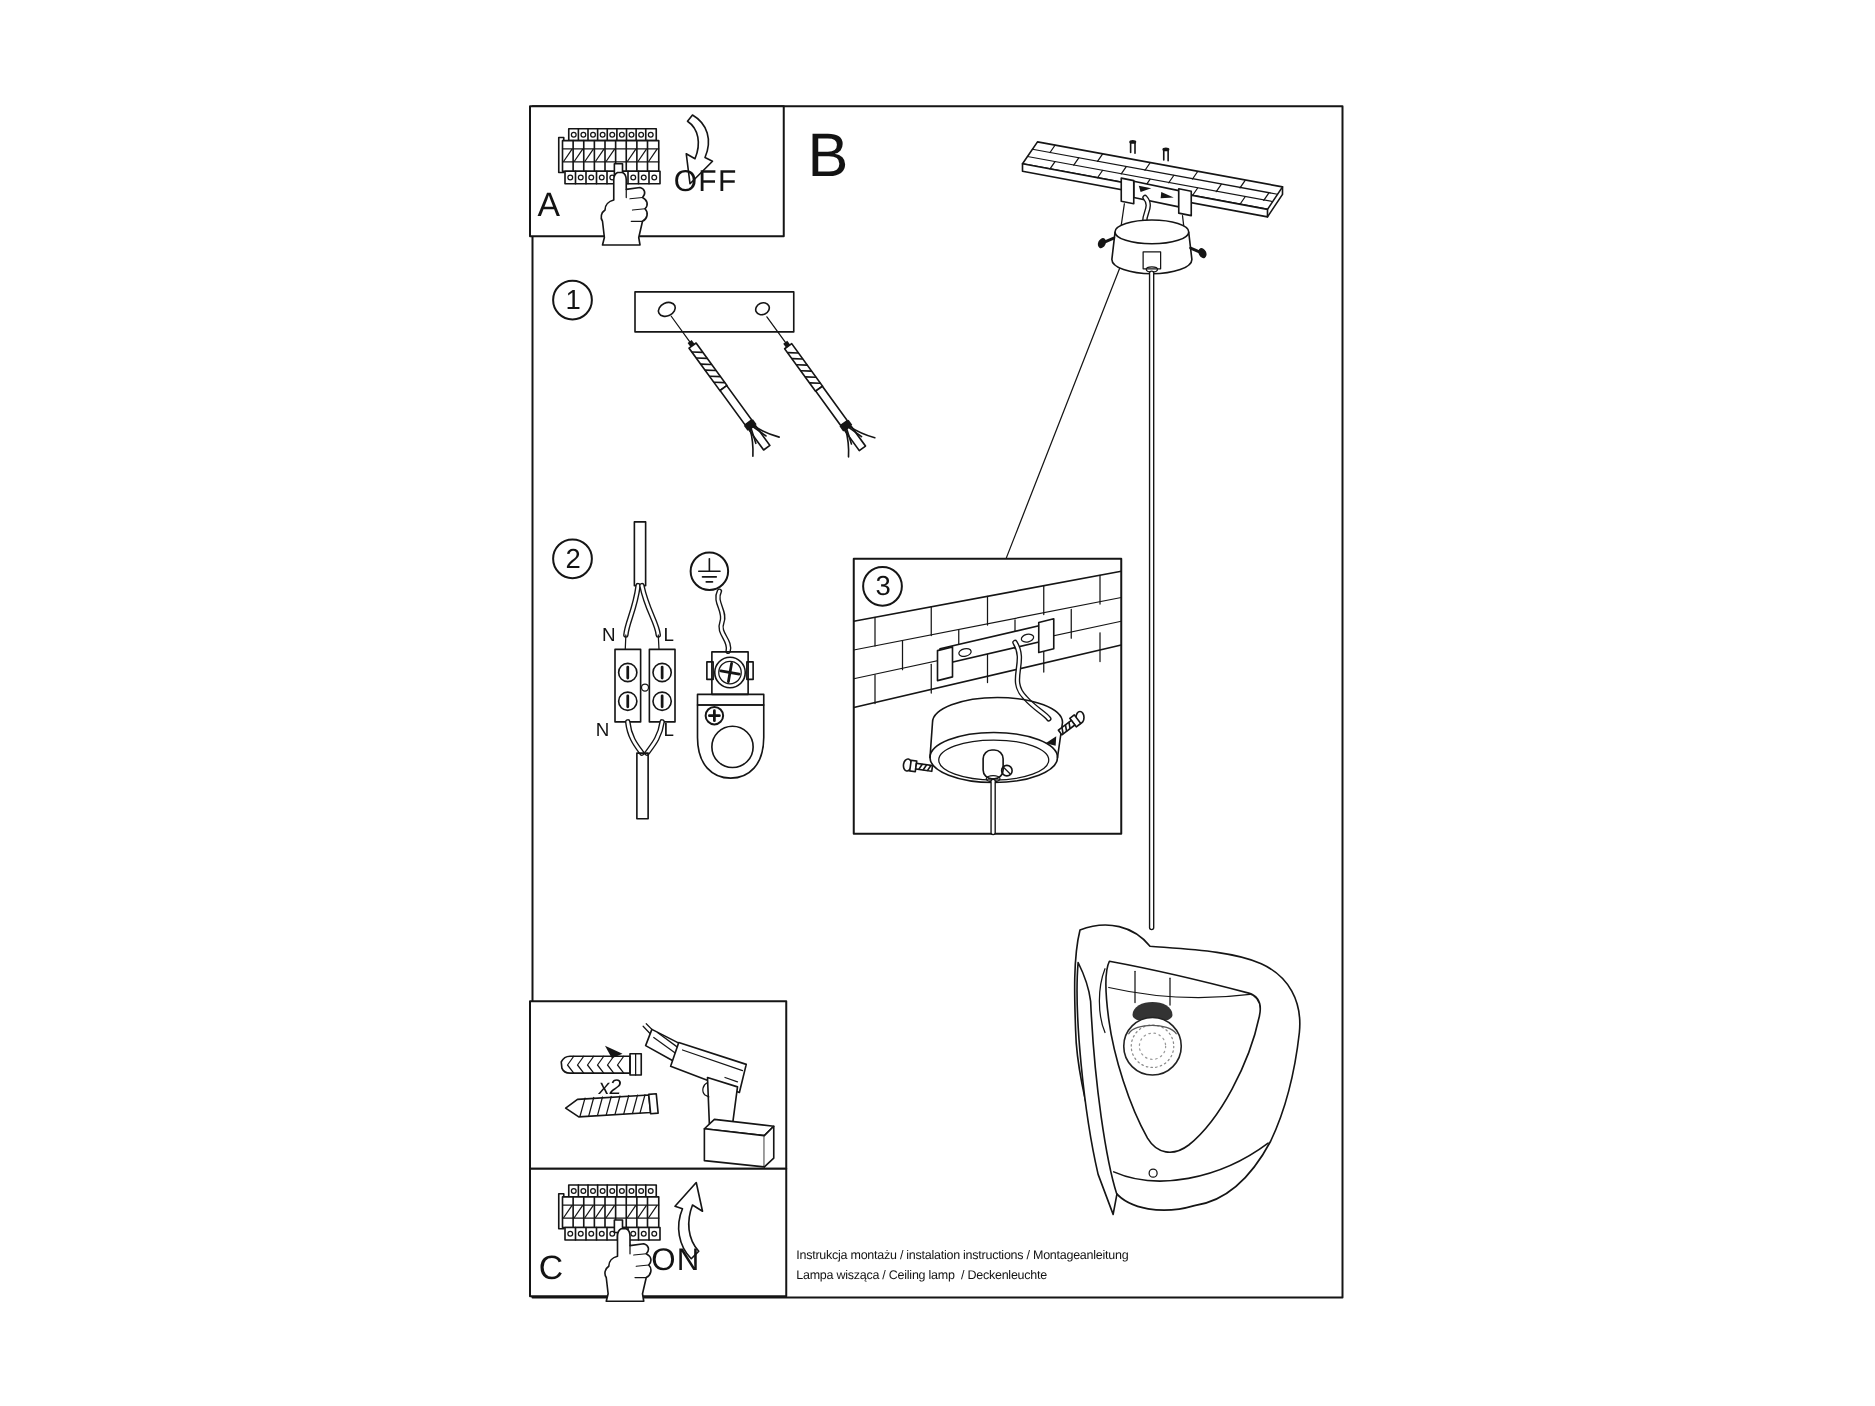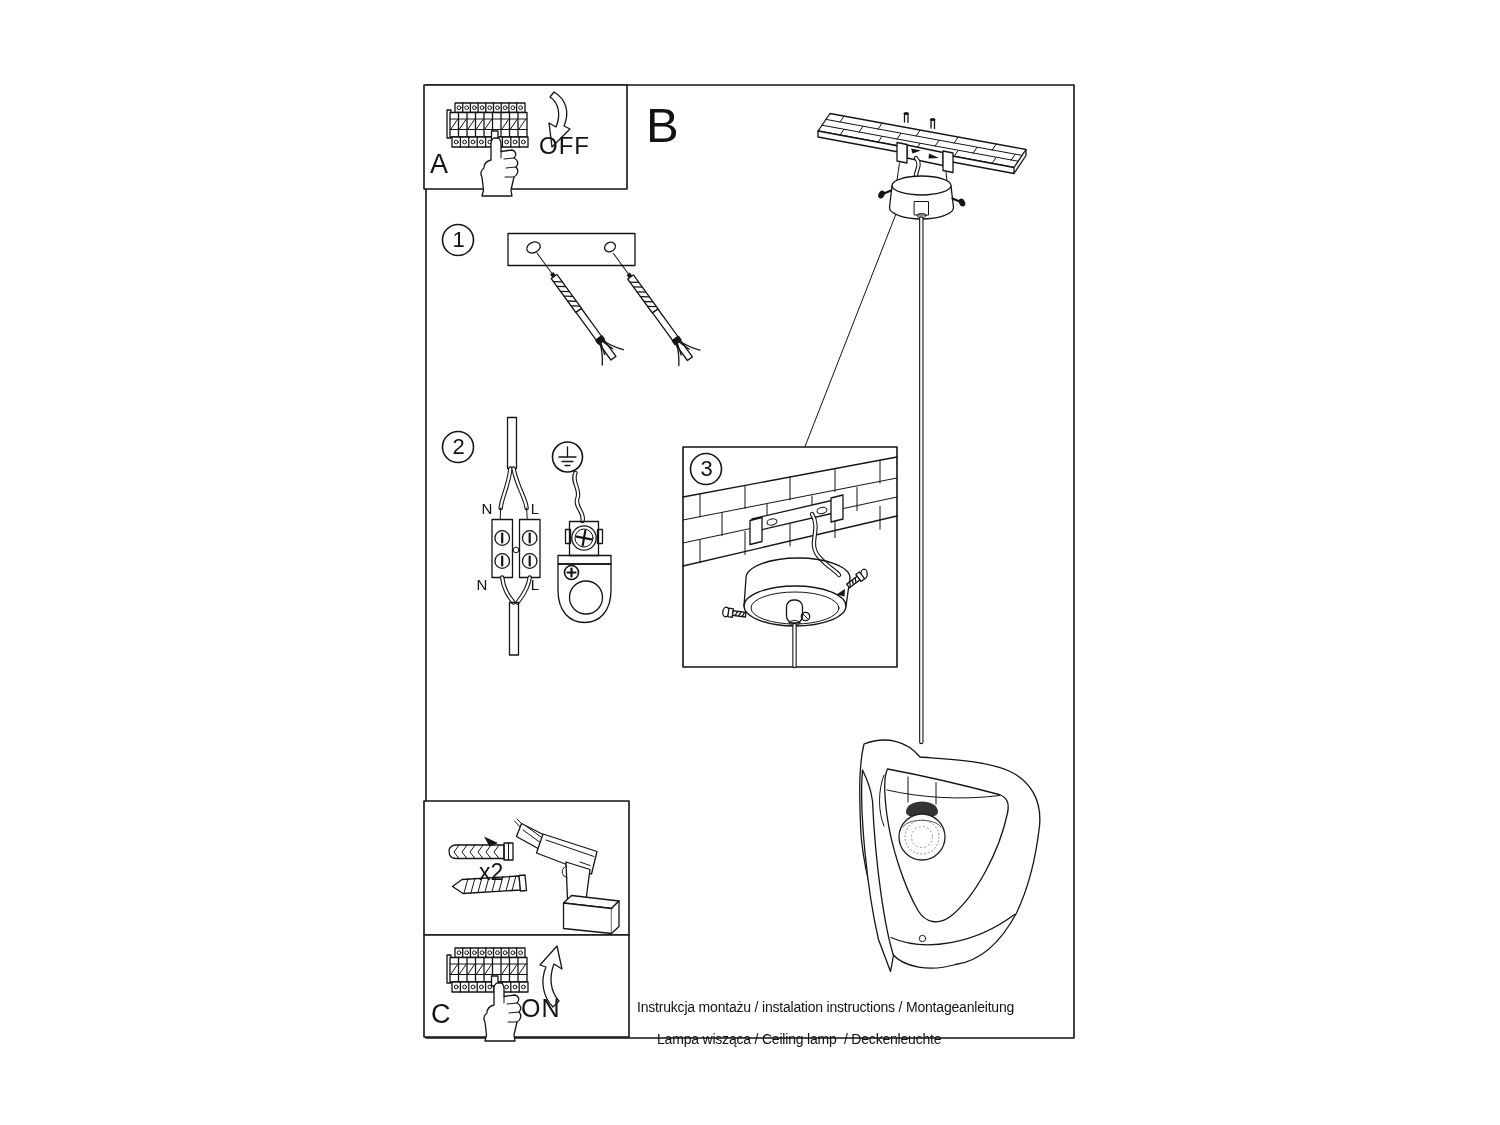--- a/index.html
+++ b/index.html
@@ -5,22 +5,22 @@
   html,body{margin:0;padding:0;background:#ffffff;}
   #stage{position:relative;width:1500px;height:1125px;background:#ffffff;overflow:hidden;
          font-family:"Liberation Sans",sans-serif;color:#111;}
   #art{position:absolute;left:0;top:0;}
   .txt{position:absolute;white-space:pre;color:#131313;}
   .big-letter{font-size:49px;line-height:1;}
   .panel-letter{font-size:27px;line-height:1;}
   .state-label{font-size:24px;line-height:1;letter-spacing:1px;}
   .step-num{font-size:22px;line-height:1;width:31px;text-align:center;}
   .wire-label{font-size:15px;line-height:1;width:18px;text-align:center;}
-  .qty-label{font-size:23px;line-height:1;}
-  .footer-line{font-size:14px;line-height:1.2;letter-spacing:-0.2px;}
+  .qty-label{font-size:17px;line-height:1;font-style:italic;}
+  .footer-line{font-size:10px;line-height:1.2;letter-spacing:-0.2px;}
   svg{stroke:#151515;fill:none;stroke-width:1.3;stroke-linecap:round;stroke-linejoin:round;}
   svg .f{fill:#ffffff;}
   svg .dk{fill:#151515;stroke:none;}
   svg .gy{fill:#333333;stroke:none;}
   svg .thin{stroke-width:1;}
   svg .th{stroke-width:1.6;}
   svg .co{stroke-width:4.4;}
   svg .ci{stroke:#ffffff;stroke-width:2.2;}
   svg .sw2{stroke-width:2.2;}
 </style>
@@ -437,15 +437,15 @@
 <div class="txt wire-label" style="left:526px;top:501px;">L</div>
 <div class="txt wire-label" style="left:473px;top:577px;">N</div>
 <div class="txt wire-label" style="left:526px;top:577px;">L</div>
 
 <div class="txt qty-label" style="left:479px;top:861px;">x2</div>
 
 <div class="txt panel-letter" style="left:431px;top:1001px;">C</div>
 <div class="txt state-label" style="left:521px;top:996px;font-size:25px;">ON</div>
 
 <div class="txt footer-line" style="left:637px;top:999px;">Instrukcja montażu / instalation instructions / Montageanleitung</div>
-<div class="txt footer-line" style="left:657px;top:1015px;margin-top:16px;">Lampa wisząca / Ceiling lamp  / Deckenleuchte</div>
+<div class="txt footer-line" style="left:637px;top:1015px;">Lampa wisząca / Ceiling lamp  / Deckenleuchte</div>
 
 </div>
 
 </body></html>

